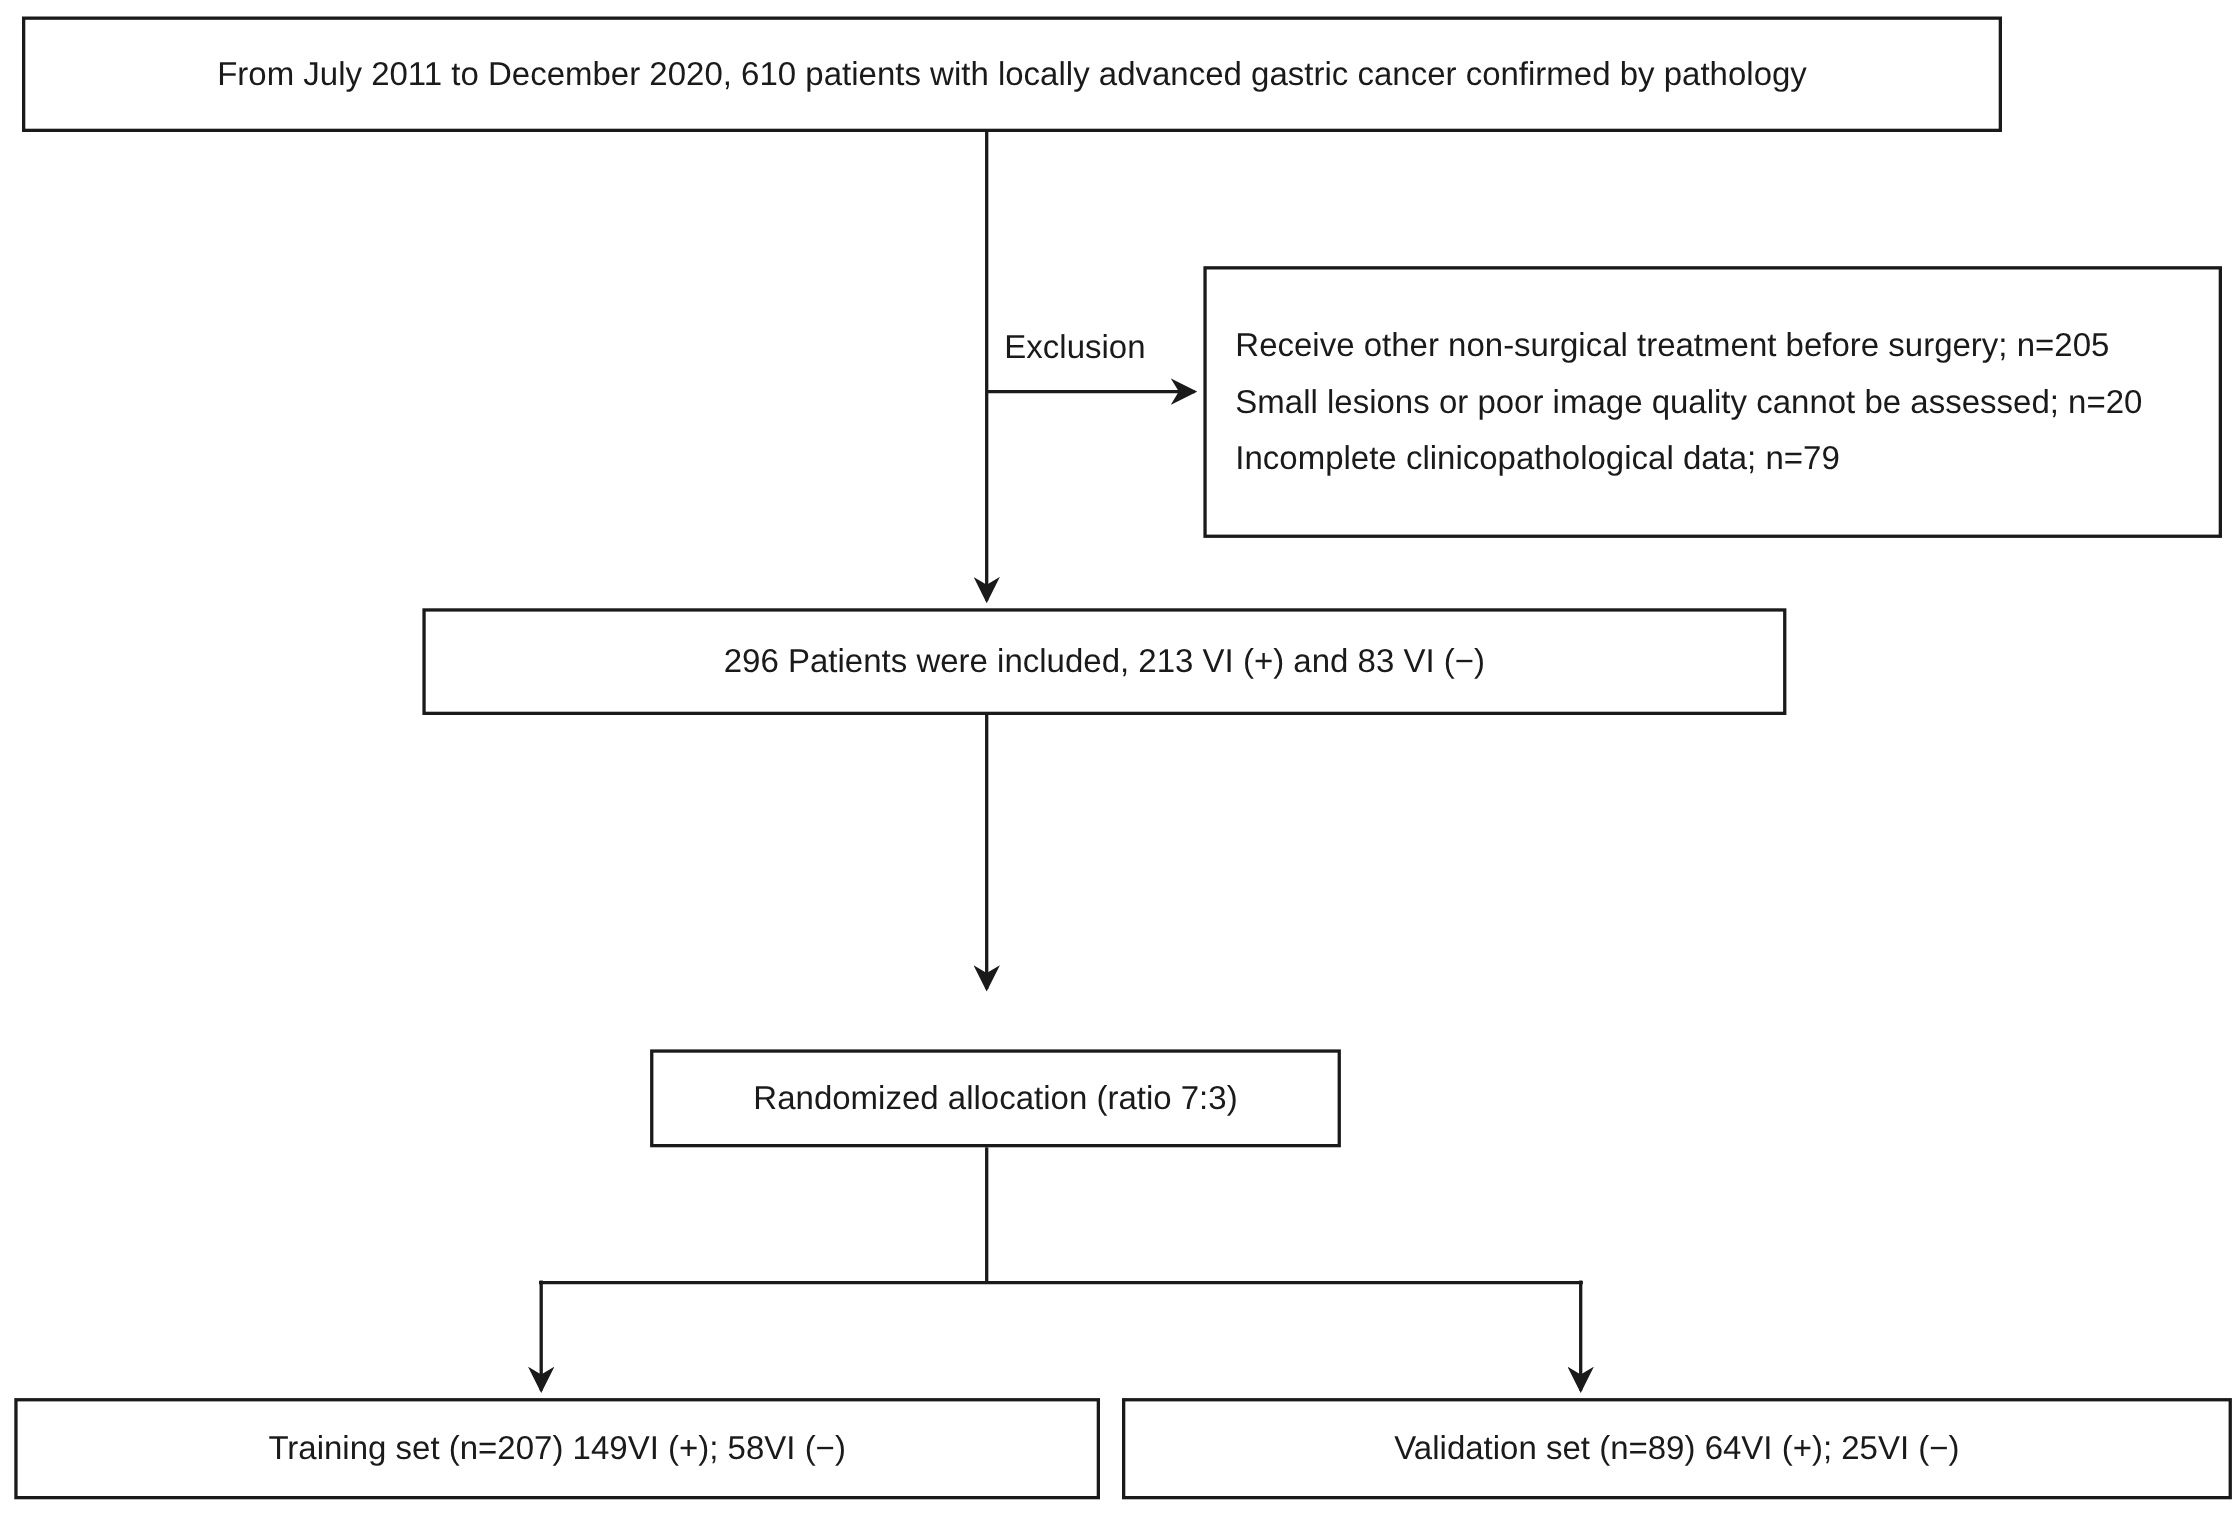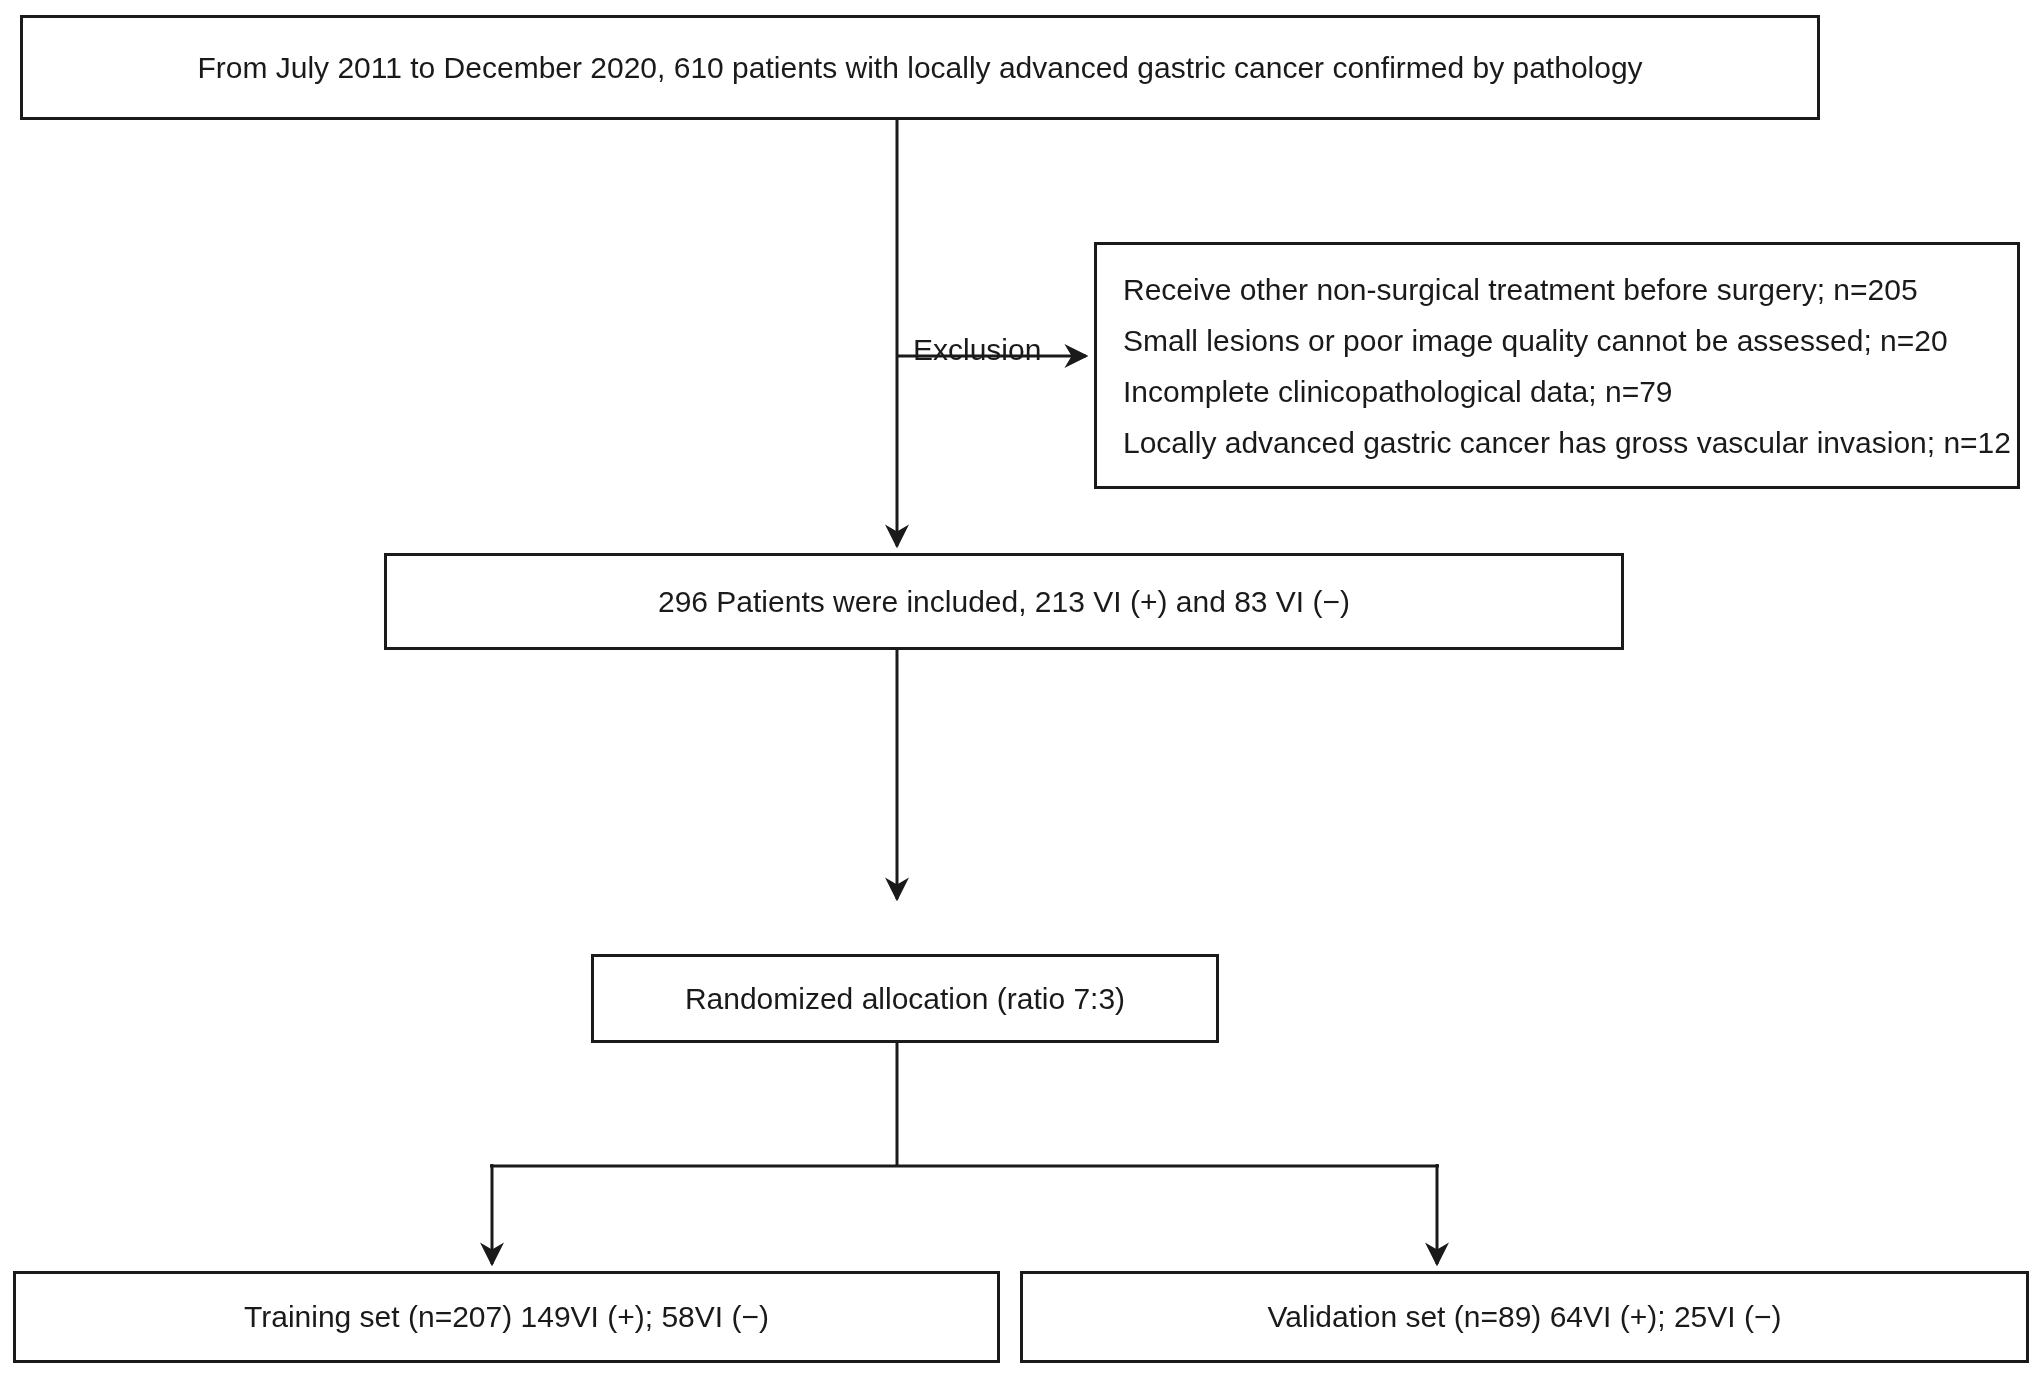--- a/index.html
+++ b/index.html
@@ -52,21 +52,21 @@
     line-height: 36px;
     white-space: nowrap;
   }
   
   #box-top        { left: 20px;   top: 15px;   width: 1800px; height: 105px; }
   #box-exclusion  { left: 1094px; top: 242px;  width: 926px;  height: 247px; }
   #box-included   { left: 384px;  top: 553px;  width: 1240px; height: 97px;  }
   #box-randomized { left: 591px;  top: 906px;  width: 628px;  height: 89px; margin-top: 48px;  }
   #box-training   { left: 13px;   top: 1271px; width: 987px;  height: 92px;  }
   #box-validation { left: 1020px; top: 1271px; width: 1009px; height: 92px;  }
-  #label-exclusion { left: 913px; top: 298px; margin-top: 34px; }
+  #label-exclusion { left: 913px; top: 298px; }
 </style>
 </head>
 <body>
 
 <div class="canvas">
 
   <svg class="connectors" viewBox="0 0 2032 1378">
     <defs>
       <marker id="arrow" viewBox="0 0 10 10" refX="9" refY="5" markerWidth="8" markerHeight="8" orient="auto-start-reverse">
         <path d="M 0 0 L 10 5 L 0 10 L 3 5 Z" fill="#1a1a1a"></path>
@@ -86,21 +86,20 @@
   <div class="box" id="box-top">
     <span>From July 2011 to December 2020, 610 patients with locally advanced gastric cancer confirmed by pathology</span>
   </div>
 
   <div class="float-label" id="label-exclusion">Exclusion</div>
 
   <div class="box list" id="box-exclusion">
     <div class="excl-line">Receive other non-surgical treatment before surgery; n=205</div>
     <div class="excl-line">Small lesions or poor image quality cannot be assessed; n=20</div>
     <div class="excl-line">Incomplete clinicopathological data; n=79</div>
-    <div class="excl-line">Locally advanced gastric cancer has gross vascular invasion; n=12</div>
   </div>
 
   <div class="box" id="box-included">
     <span>296 Patients were included, 213 VI (+) and 83 VI (−)</span>
   </div>
 
   <div class="box" id="box-randomized">
     <span>Randomized allocation (ratio 7:3)</span>
   </div>
 

